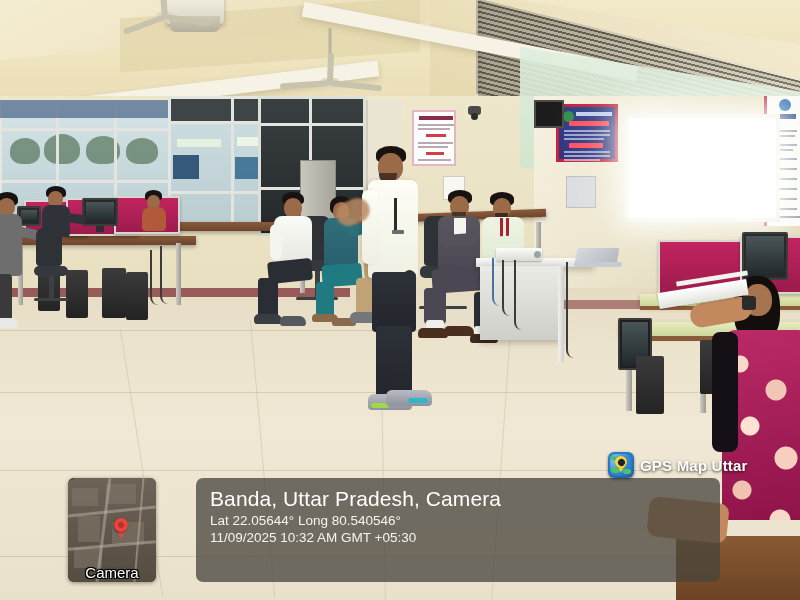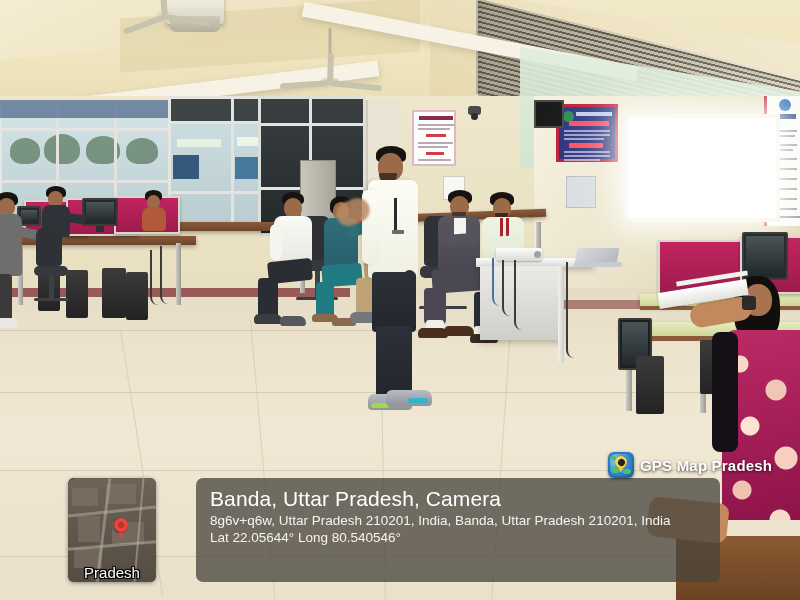--- a/index.html
+++ b/index.html
@@ -566,36 +566,36 @@
       <div class="blk" style="left:38px;top:6px;width:30px;height:20px;"></div>
       <div class="blk" style="left:10px;top:38px;width:22px;height:26px;"></div>
       <div class="blk" style="left:44px;top:44px;width:32px;height:22px;"></div>
       <div class="blk" style="left:6px;top:70px;width:28px;height:20px;"></div>
       <div class="road" style="left:0;top:32px;width:88px;height:3px;transform:rotate(-6deg);"></div>
       <div class="road" style="left:0;top:66px;width:88px;height:3px;transform:rotate(-5deg);"></div>
       <div class="road" style="left:34px;top:0;width:3px;height:104px;transform:rotate(7deg);"></div>
       <div class="road" style="left:70px;top:0;width:2px;height:104px;transform:rotate(5deg);"></div>
       <div class="pin-tail"></div>
       <div class="pin"></div>
-      <div id="google-wm">Pradesh</div>
+      <div id="google-wm">Camera</div>
     </div>
 
     <div id="info-panel">
       <div id="info-title">Banda, Uttar Pradesh, Camera</div>
-      <div class="info-line">8g6v+q6w, Uttar Pradesh 210201, India, Banda, Uttar Pradesh 210201, India</div>
       <div class="info-line">Lat 22.05644° Long 80.540546°</div>
+      <div class="info-line">11/09/2025 10:32 AM GMT +05:30</div>
     </div>
   </div>
 
   <div id="wm-badge">
     <div id="wm-icon">
       <div class="globe"></div>
       <div class="land" style="left:3px;top:15px;width:9px;height:6px;"></div>
       <div class="land" style="left:15px;top:17px;width:8px;height:5px;"></div>
       <div class="land" style="left:2px;top:4px;width:6px;height:4px;"></div>
       <div class="ipin-t"></div>
       <div class="ipin"></div>
       <div class="ipin-b"></div>
     </div>
-    <div id="wm-text">GPS Map Pradesh</div>
+    <div id="wm-text">GPS Map Uttar</div>
   </div>
 
 </div>
 
 </body></html>

